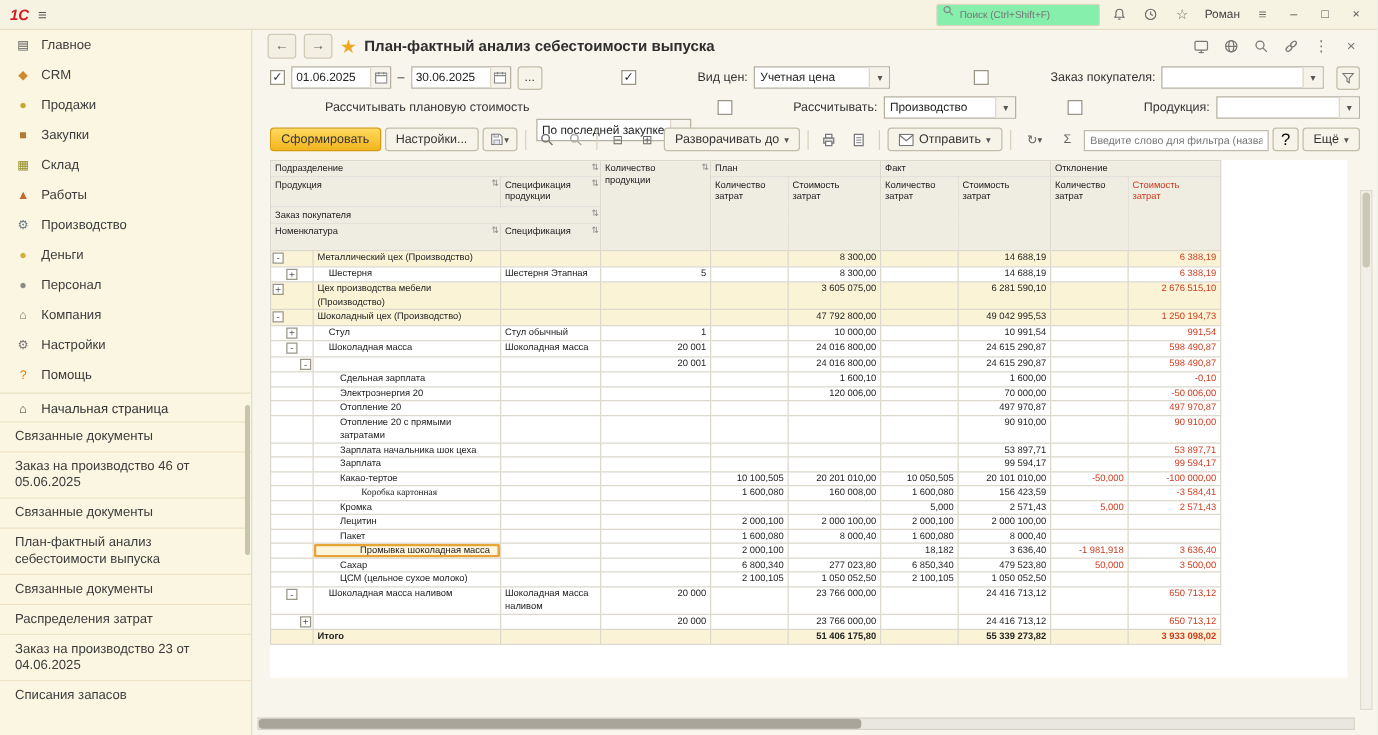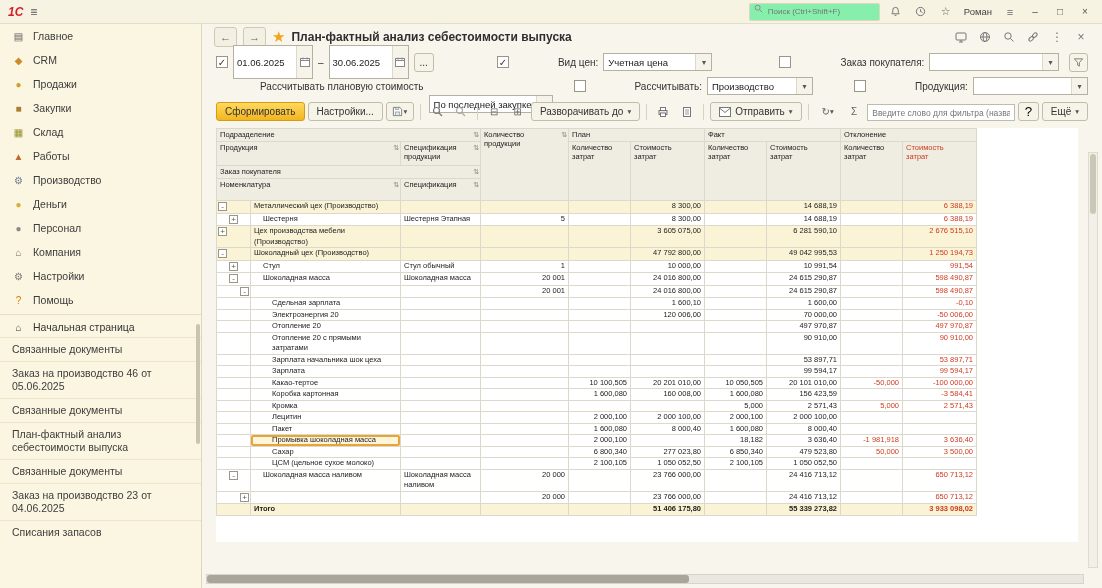--- a/index.html
+++ b/index.html
@@ -43,21 +43,21 @@
   .fav-star{color:#f0a71f;font-size:15px;}
   .ptitle{font-size:12px;font-weight:bold;color:#2e2e2e;}
   .cico{width:18px;height:18px;display:flex;align-items:center;justify-content:center;
         color:#777;font-size:12px;cursor:pointer;}
   
   .frow{display:flex;align-items:center;padding:2px 14px;gap:5px;font-size:10px;color:#333;height:20px;}
   .cb{width:12px;height:12px;border:1px solid #9a9585;background:#fff;display:inline-flex;
       align-items:center;justify-content:center;font-size:10px;color:#333;box-sizing:border-box;
       flex:none;cursor:pointer;}
   .field{display:inline-flex;align-items:center;border:1px solid #b5b0a0;background:#fff;
-         height:34px;box-sizing:border-box;}
+         height:18px;box-sizing:border-box;}
   .field input{border:0;outline:0;width:56px;font-size:9.5px;padding:0 3px;font-family:inherit;color:#222;}
   .calbtn{width:16px;height:100%;display:flex;align-items:center;justify-content:center;
           border-left:1px solid #ddd8c8;background:#f6f3ea;cursor:pointer;box-sizing:border-box;}
   .combo{display:inline-flex;align-items:stretch;border:1px solid #b5b0a0;background:#fff;
          height:18px;box-sizing:border-box;justify-content:space-between;cursor:pointer;}
   .cval{padding:1px 4px;font-size:9.5px;color:#222;white-space:nowrap;overflow:hidden;align-self:center;}
   .carr{width:15px;color:#555;font-size:8px;border-left:1px solid #ddd8c8;background:#f6f3ea;
         display:flex;align-items:center;justify-content:center;}
   .flabel{white-space:nowrap;padding-left:44px;}
   .btn{height:19px;border:1px solid #c2bda9;background:#f6f3e8;border-radius:3px;font-size:10px;
@@ -195,20 +195,21 @@
       <div class="home-item">
         <span class="sicon">⌂</span>
         <span>Начальная страница</span>
       </div>
       <div id="side-history">
           <div class="hist-item">Связанные документы</div>
           <div class="hist-item">Заказ на производство 46 от 05.06.2025</div>
           <div class="hist-item">Связанные документы</div>
           <div class="hist-item">План-фактный анализ себестоимости выпуска</div>
           <div class="hist-item">Связанные документы</div>
+          <div class="hist-item">Распределения затрат</div>
           <div class="hist-item">Заказ на производство 23 от 04.06.2025</div>
           <div class="hist-item">Списания запасов</div>
         </div>
       <div class="side-scroll"></div>
     </div>
 
     <div class="content">
 
       <div class="chead">
         <span class="navbtn">←</span>
@@ -590,21 +591,21 @@
                 <td class="num"></td>
                 <td class="num">10 100,505</td>
                 <td class="num">20 201 010,00</td>
                 <td class="num">10 050,505</td>
                 <td class="num">20 101 010,00</td>
                 <td class="num dev">-50,000</td>
                 <td class="num dev">-100 000,00</td>
               </tr>
               <tr class="rt-i">
                 <td class="tree"></td>
-                <td class="c-name" style="padding-left: 21px;">Коробка картонная</td>
+                <td class="c-name" style="padding-left: 38px; font-family: Liberation Serif, serif;">Коробка картонная</td>
                 <td class="c-spec"></td>
                 <td class="num"></td>
                 <td class="num">1 600,080</td>
                 <td class="num">160 008,00</td>
                 <td class="num">1 600,080</td>
                 <td class="num">156 423,59</td>
                 <td class="num dev"></td>
                 <td class="num dev">-3 584,41</td>
               </tr>
               <tr class="rt-i">
@@ -638,21 +639,21 @@
                 <td class="num"></td>
                 <td class="num">1 600,080</td>
                 <td class="num">8 000,40</td>
                 <td class="num">1 600,080</td>
                 <td class="num">8 000,40</td>
                 <td class="num dev"></td>
                 <td class="num dev"></td>
               </tr>
               <tr class="rt-i hl">
                 <td class="tree"></td>
-                <td class="c-name" style="padding-left: 21px;">Промывка шоколадная масса</td>
+                <td class="c-name" style="padding-left: 37px;">Промывка шоколадная масса</td>
                 <td class="c-spec"></td>
                 <td class="num"></td>
                 <td class="num">2 000,100</td>
                 <td class="num"></td>
                 <td class="num">18,182</td>
                 <td class="num">3 636,40</td>
                 <td class="num dev">-1 981,918</td>
                 <td class="num dev">3 636,40</td>
               </tr>
               <tr class="rt-i">

